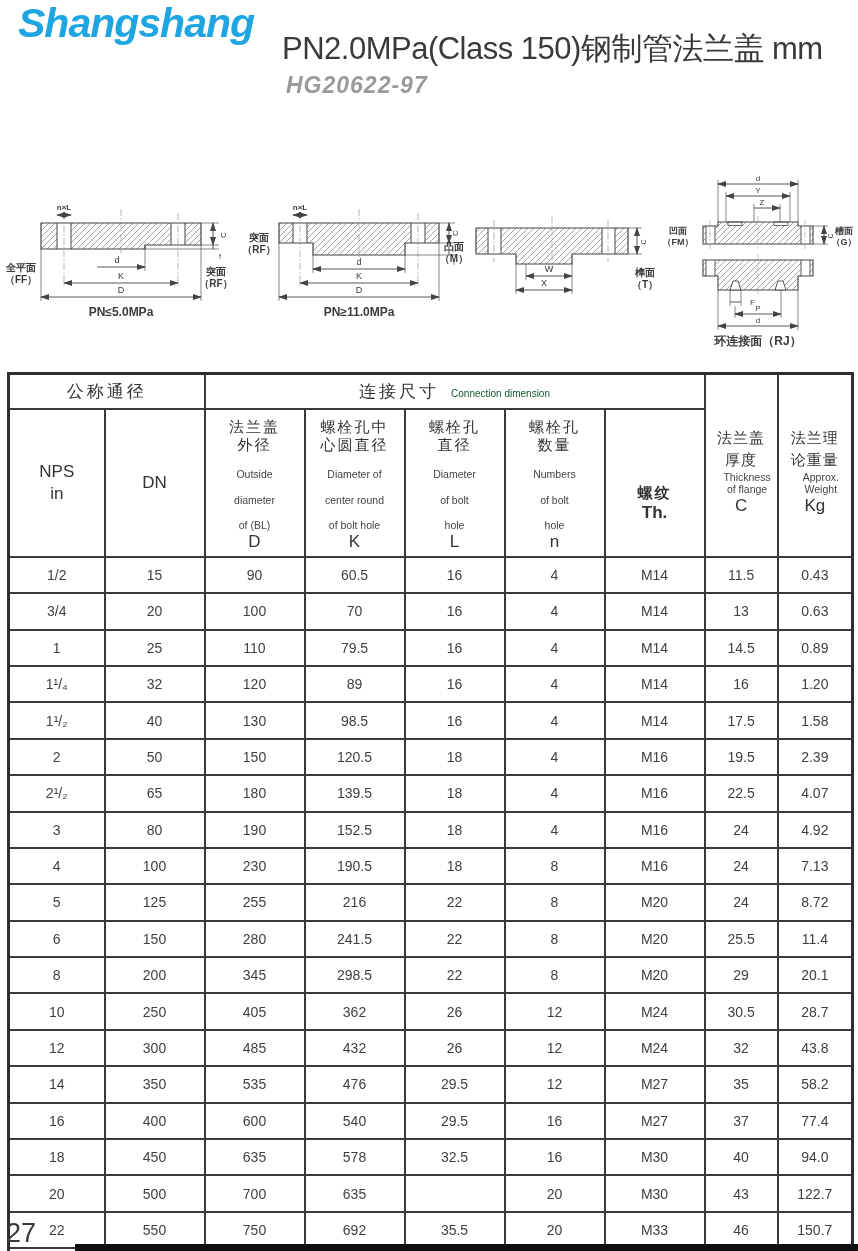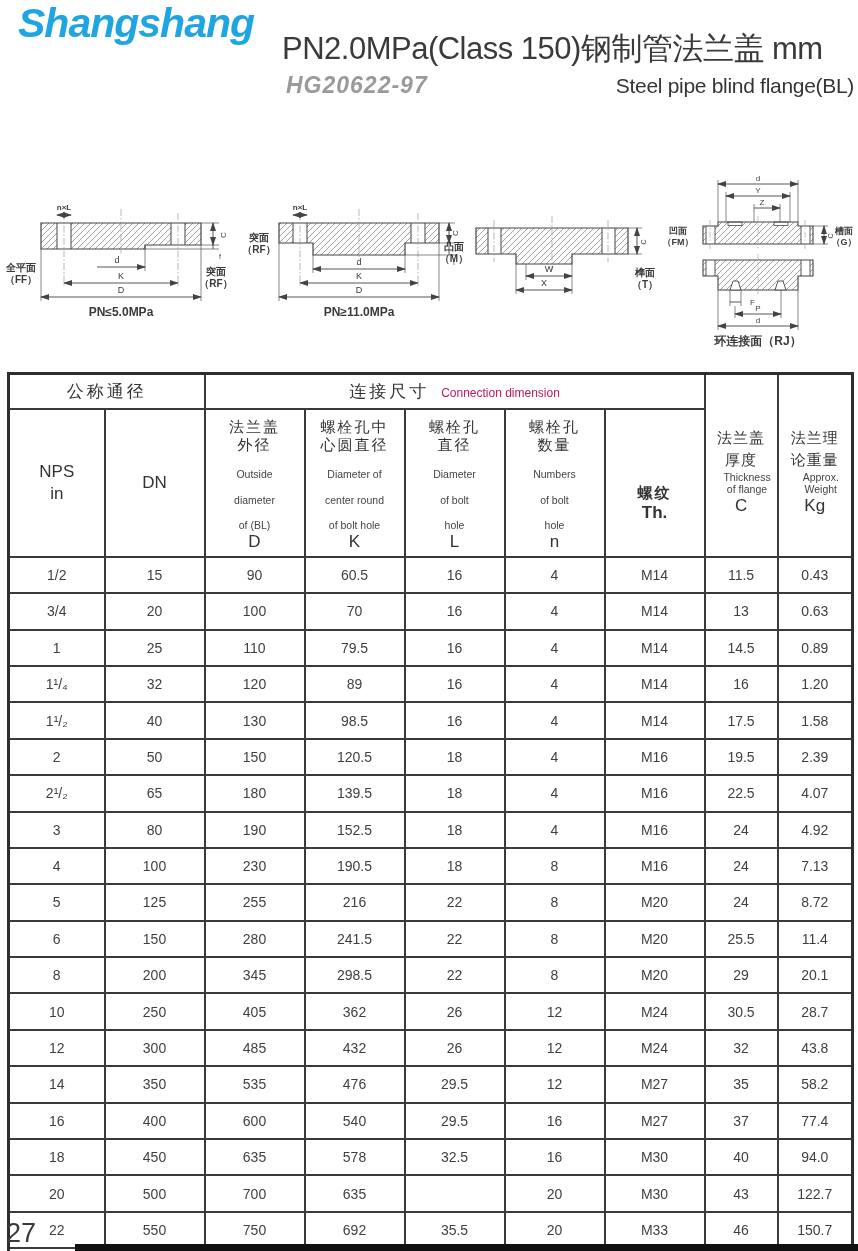--- a/index.html
+++ b/index.html
@@ -15,21 +15,21 @@
   .doc-subtitle{position:absolute;right:4px;top:74px;font-size:21px;color:#353535;letter-spacing:-0.3px;}
   
   .drawing{position:absolute;}
   svg text{font-family:"Liberation Sans","DejaVu Sans",sans-serif;fill:#3a3a3a;}
   
   table.spec{position:absolute;left:7px;top:372px;width:844px;border-collapse:collapse;table-layout:fixed;}
   table.spec th,table.spec td{border:2px solid #3a3a3a;padding:0;text-align:center;vertical-align:middle;font-weight:normal;}
   table.spec{border:3px solid #2e2e2e;}
   .gh{font-size:17px;color:#333;height:35px;}
   .gh .cn{letter-spacing:3px;}
-  .gh .en{font-size:12px;letter-spacing:0;margin-left:12px;color:#be185d;}
+  .gh .en{font-size:10px;letter-spacing:0;margin-left:12px;color:#14532d;}
   .subhead{height:102px;}
   .colhdr{display:flex;flex-direction:column;align-items:center;justify-content:flex-start;height:100%;padding-top:8px;box-sizing:border-box;}
   .colhdr .cn{font-size:15px;line-height:1.25;letter-spacing:2px;color:#333;}
   .colhdr .en{font-size:10.5px;line-height:1.2;color:#444;margin-top:13px;}
   .colhdr .sym{font-size:17px;color:#333;margin-top:auto;margin-bottom:4px;}
   .idhdr{display:flex;flex-direction:column;align-items:center;justify-content:center;height:100%;}
   .idhdr .sym{font-size:17px;line-height:1.3;color:#333;}
   .tallhdr{display:flex;flex-direction:column;align-items:center;height:100%;padding-top:20px;box-sizing:border-box;}
   .tallhdr .cn{font-size:15px;line-height:1.45;letter-spacing:1px;color:#333;}
   .tallhdr .en{font-size:10.5px;line-height:1.2;color:#444;}
@@ -42,21 +42,20 @@
 </head>
 <body>
 
 <div class="page">
 
   <div class="logo" style="color:#1fa6e2;">
     <div class="logo-line1">Shangshang</div>
   </div>
   <div class="doc-title">PN2.0MPa(Class 150)钢制管法兰盖  mm</div>
   <div class="doc-standard">HG20622-97</div>
-  <div class="doc-subtitle">Steel pipe blind flange(BL)</div>
 
   <div class="drawing" style="left:5px;top:183px;width:228px;height:138px;">
     <svg width="228" height="138" viewBox="0 0 228 138">
       <defs>
         <pattern id="h1" patternUnits="userSpaceOnUse" width="6" height="6">
             <path d="M0 6 L6 0" stroke="#8a8a8a" stroke-width="0.8"></path>
           </pattern>
         <marker id="a1" markerWidth="9" markerHeight="6" refX="8" refY="3" orient="auto-start-reverse" markerUnits="userSpaceOnUse">
             <path d="M0,0 L9,3 L0,6 z" fill="#444"></path>
           </marker>

